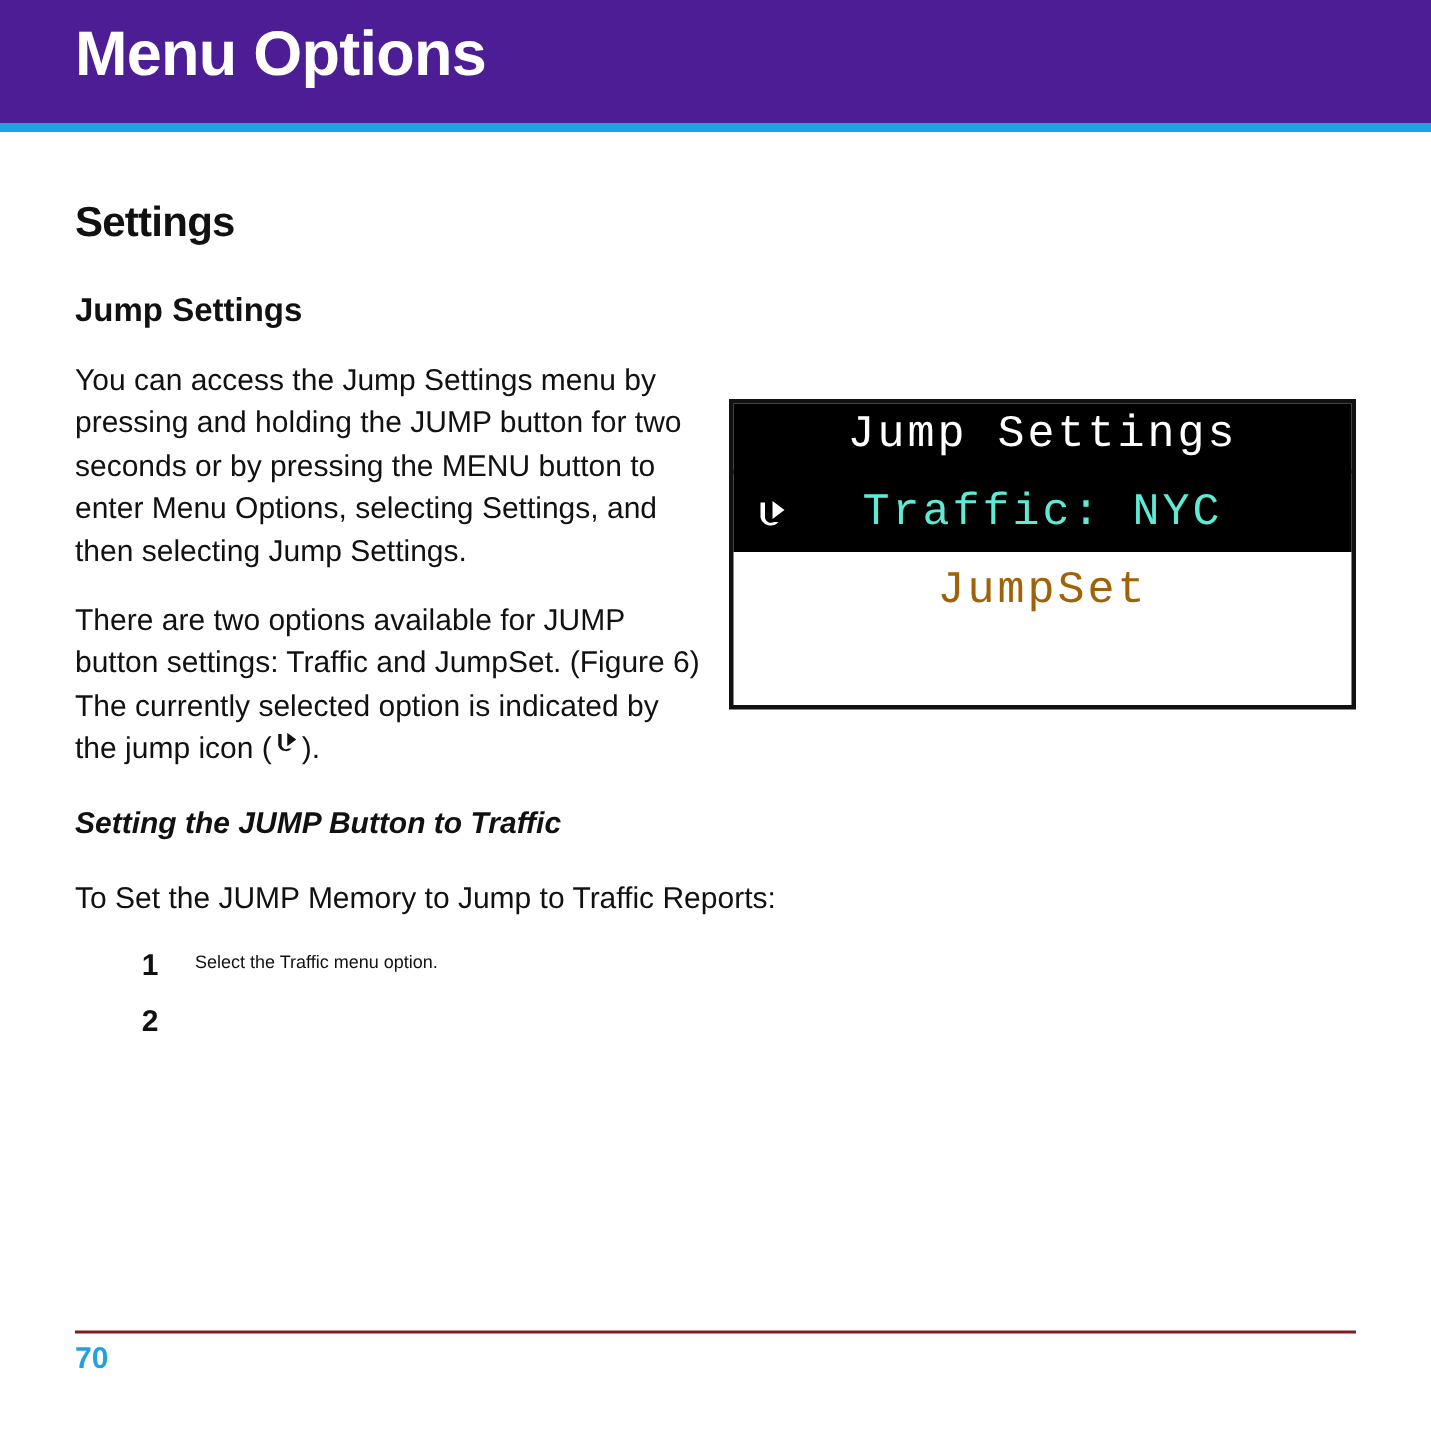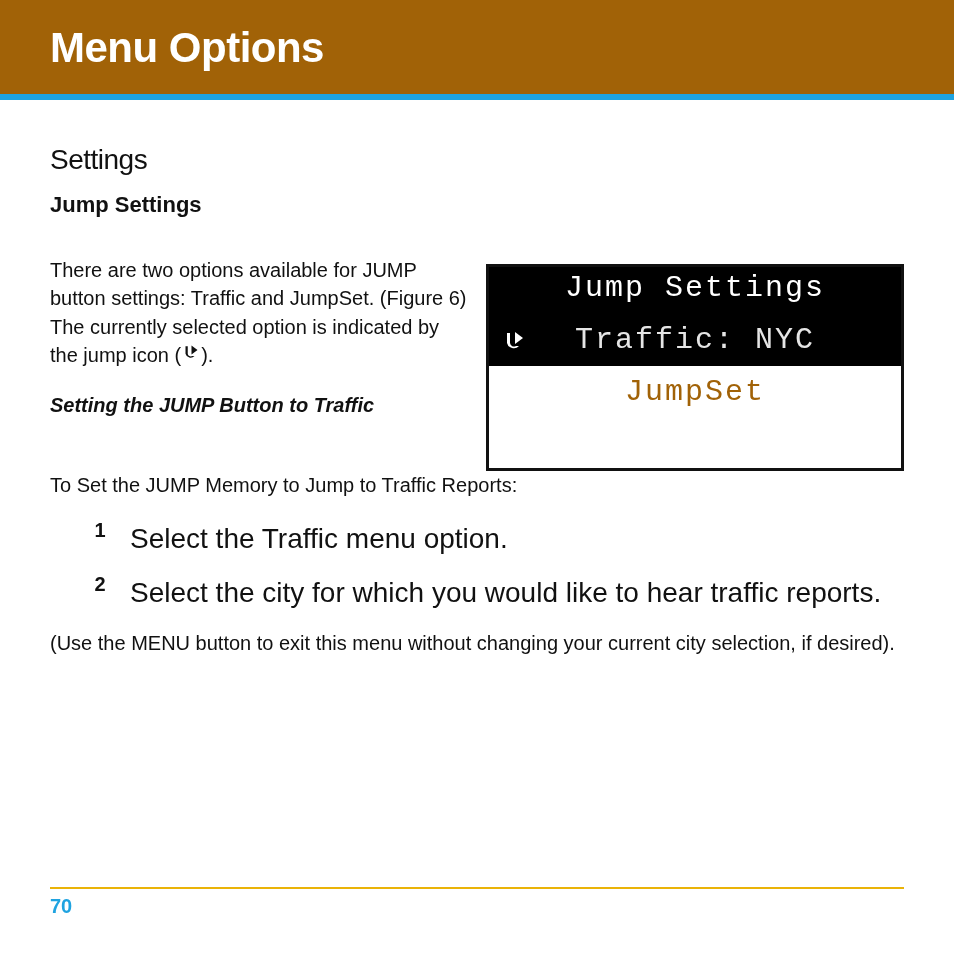--- a/index.html
+++ b/index.html
@@ -5,40 +5,40 @@
   * { box-sizing: border-box; margin: 0; padding: 0; }
   body {
     width: 954px;
     height: 954px;
     font-family: Arial, Helvetica, sans-serif;
     color: #111;
     background: #fff;
     position: relative;
   }
   .header {
-    background: #a16207;
-    padding: 24px 50px 22px 50px;
+    background: #4c1d95;
+    padding: 12px 50px 22px 50px;
   }
   .header h1 {
     color: #fff;
     font-size: 42px;
     font-weight: 700;
     letter-spacing: -0.5px;
   }
   .blue-rule {
     height: 6px;
     background: #1fa3e0;
   }
   .content {
     padding: 44px 50px 0 50px;
   }
   .section-heading {
     font-size: 28px;
-    font-weight: 400;
-    margin-bottom: 16px;
+    font-weight: 700;
+    margin-bottom: 30px;
     letter-spacing: -0.5px;
   }
   .intro {
     font-size: 20px;
     line-height: 1.42;
     margin-bottom: 44px;
   }
   .sub-heading {
     font-size: 22px;
     font-weight: 700;
@@ -74,21 +74,21 @@
   }
   .lcd-row {
     display: flex;
     align-items: center;
     justify-content: center;
     height: 52px;
     position: relative;
   }
   .lcd-row.selected {
     background: #000;
-    color: #e5e5e5;
+    color: #5eead4;
     text-align: center;
   }
   .lcd-row .txt {
     font-family: "Courier New", monospace;
     font-size: 30px;
     letter-spacing: 2px;
   }
   .lcd-row.unselected .txt {
     color: #a16207;
   }
@@ -133,32 +133,32 @@
     width: 80px;
     text-align: center;
     font-weight: 900;
     font-size: 20px;
     font-family: Arial, sans-serif;
     flex-shrink: 0;
     padding-left: 40px;
     padding-right: 20px;
   }
   .step-text {
-    font-size: 28px;
+    font-size: 12px;
     line-height: 1.42;
   }
   .footer {
     position: absolute;
     left: 0;
     bottom: 36px;
     width: 100%;
     padding: 0 50px;
   }
   .footer-rule {
-    border-top: 2px solid #eab308;
+    border-top: 2px solid #7f1d1d;
     padding-top: 6px;
   }
   .page-num {
     color: #1fa3e0;
     font-weight: 700;
     font-size: 20px;
   }
 </style>
 </head>
 <body>
@@ -187,45 +187,44 @@
           </span>
           <span class="txt">Traffic: NYC</span>
         </div>
         <div class="lcd-row unselected">
           <span class="txt">JumpSet</span>
         </div>
         <div class="lcd-spacer"></div>
       </div>
     </div>
 
+    <p class="body-text">You can access the Jump Settings menu by pressing and holding the JUMP button for two seconds or by pressing the MENU button to enter Menu Options, selecting Settings, and then selecting Jump Settings.</p>
     <br>
     <p class="body-text">
       <span>There are two options available for JUMP button settings: Traffic and JumpSet. (Figure 6) The currently selected option is indicated by the jump icon (</span><span class="jump-icon inline-icon"><svg viewBox="0 0 24 24" width="18" height="18">
             <path fill="#111" d="M6 3 L6 13 A7 7 0 0 0 18 16 L15 16 A4 4 0 0 1 9 13 L9 3 Z M14 2 L22 8 L14 14 Z"></path>
           </svg></span><span>).</span>
     </p>
 
     <span class="italic-sub">Setting the JUMP Button to Traffic</span>
 
   </div>
 
   <p class="body-text">To Set the JUMP Memory to Jump to Traffic Reports:</p>
 
   <div class="steps">
     <div class="step">
       <div class="step-num">1</div>
       <div class="step-text">Select the Traffic menu option.</div>
     </div>
     <div class="step">
       <div class="step-num">2</div>
-      <div class="step-text">Select the city for which you would like to hear traffic reports.</div>
     </div>
   </div>
 
-  <p class="body-text">(Use the MENU button to exit this menu without changing your current city selection, if desired).</p>
 
 </div>
 
 <div class="footer">
   <div class="footer-rule">
     <span class="page-num">70</span>
   </div>
 </div>
 
 </body></html>

